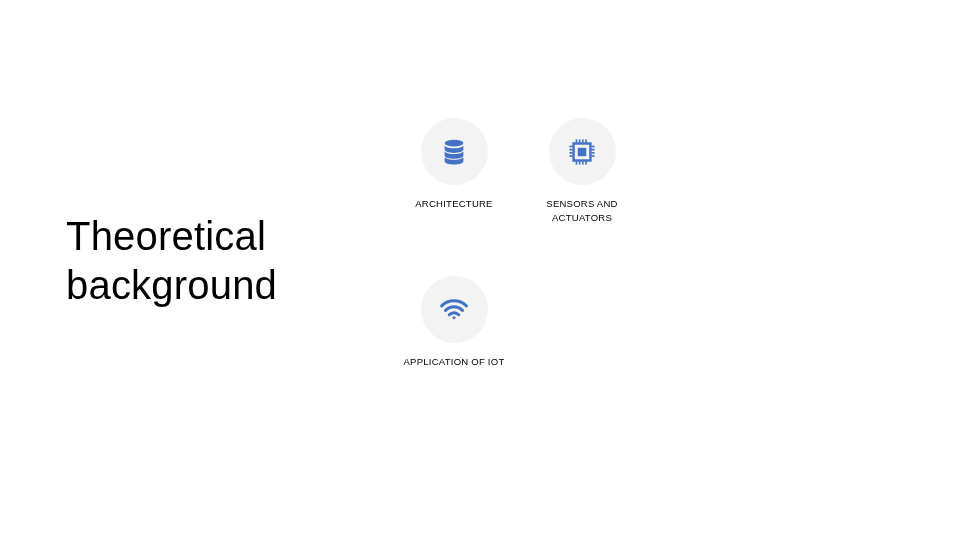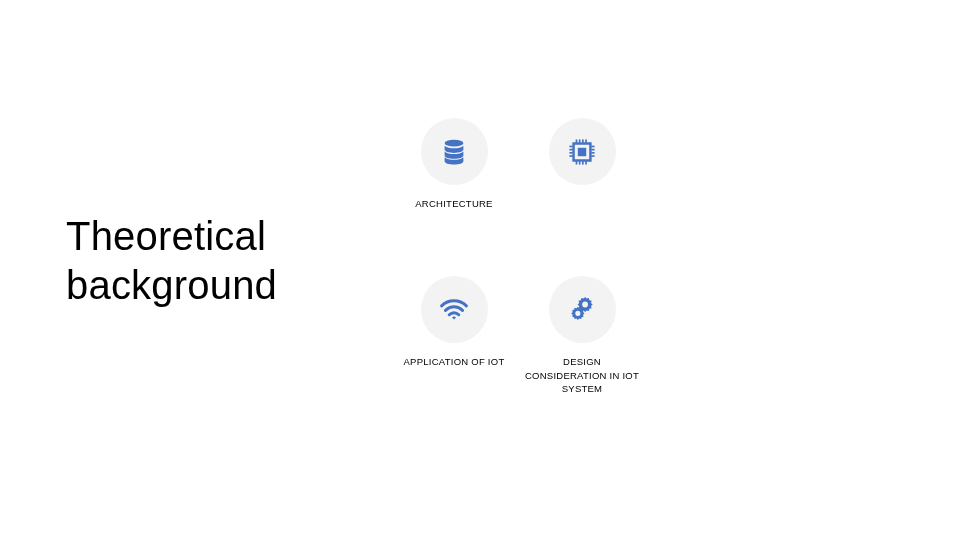--- a/index.html
+++ b/index.html
@@ -126,20 +126,21 @@
               <rect x="2.6" y="12.6" width="3.4" height="1.8"></rect>
               <rect x="2.6" y="16" width="3.4" height="1.8"></rect>
               <rect x="2.6" y="19.4" width="3.4" height="1.8"></rect>
               <rect x="26" y="9.2" width="3.4" height="1.8"></rect>
               <rect x="26" y="12.6" width="3.4" height="1.8"></rect>
               <rect x="26" y="16" width="3.4" height="1.8"></rect>
               <rect x="26" y="19.4" width="3.4" height="1.8"></rect>
             </g>
           </svg>
         </div>
+        <div class="cell-label">SENSORS AND ACTUATORS</div>
       </div>
 
 
     </div>
 
     <div class="grid-row row-2">
 
 
 
       <div class="cell">
@@ -147,32 +148,17 @@
           <svg width="30" height="30" viewBox="0 0 32 32" fill="none" aria-hidden="true">
             <path d="M2.8 11.6C6.3 8.2 11 6.2 16 6.2s9.7 2 13.2 5.4" stroke="#4472C4" stroke-width="3.2" stroke-linecap="round"></path>
             <path d="M6.9 16.4c2.5-2.4 5.7-3.8 9.1-3.8s6.6 1.4 9.1 3.8" stroke="#4472C4" stroke-width="3.2" stroke-linecap="round"></path>
             <path d="M10.9 21c1.4-1.4 3.2-2.2 5.1-2.2s3.7.8 5.1 2.2" stroke="#4472C4" stroke-width="3.2" stroke-linecap="round"></path>
             <path d="M16 26.2l-2.1-2.3c.6-.6 1.3-.9 2.1-.9s1.5.3 2.1.9z" fill="#4472C4"></path>
           </svg>
         </div>
         <div class="cell-label">APPLICATION OF IOT</div>
       </div>
 
-      <div class="cell">
-        <div class="icon-circle">
-          <svg width="30" height="30" viewBox="0 0 32 32" fill="#4472C4" aria-hidden="true">
-            <g transform="translate(19.3,11.3)">
-              <path d="M0,-9.3 1.6,-7.5 4,-8.2 4.6,-5.8 7,-5.2 6.3,-2.8 8.1,-1.2 6.3,0.4 7,2.8 4.6,3.4 4,5.8 1.6,5.1 0,6.9 -1.6,5.1 -4,5.8 -4.6,3.4 -7,2.8 -6.3,0.4 -8.1,-1.2 -6.3,-2.8 -7,-5.2 -4.6,-5.8 -4,-8.2 -1.6,-7.5 Z"></path>
-              <circle cx="0" cy="-1.2" r="3.1" fill="#F3F3F3"></circle>
-            </g>
-            <g transform="translate(11.6,20.6)">
-              <path d="M0,-8.1 1.4,-6.5 3.5,-7.1 4,-5 6.1,-4.5 5.5,-2.4 7.1,-1 5.5,0.4 6.1,2.5 4,3 3.5,5.1 1.4,4.5 0,6.1 -1.4,4.5 -3.5,5.1 -4,3 -6.1,2.5 -5.5,0.4 -7.1,-1 -5.5,-2.4 -6.1,-4.5 -4,-5 -3.5,-7.1 -1.4,-6.5 Z"></path>
-              <circle cx="0" cy="-1" r="2.7" fill="#F3F3F3"></circle>
-            </g>
-          </svg>
-        </div>
-        <div class="cell-label">DESIGN CONSIDERATION IN IOT SYSTEM</div>
-      </div>
 
     </div>
 
   </div>
 </div>
 
 </body></html>

